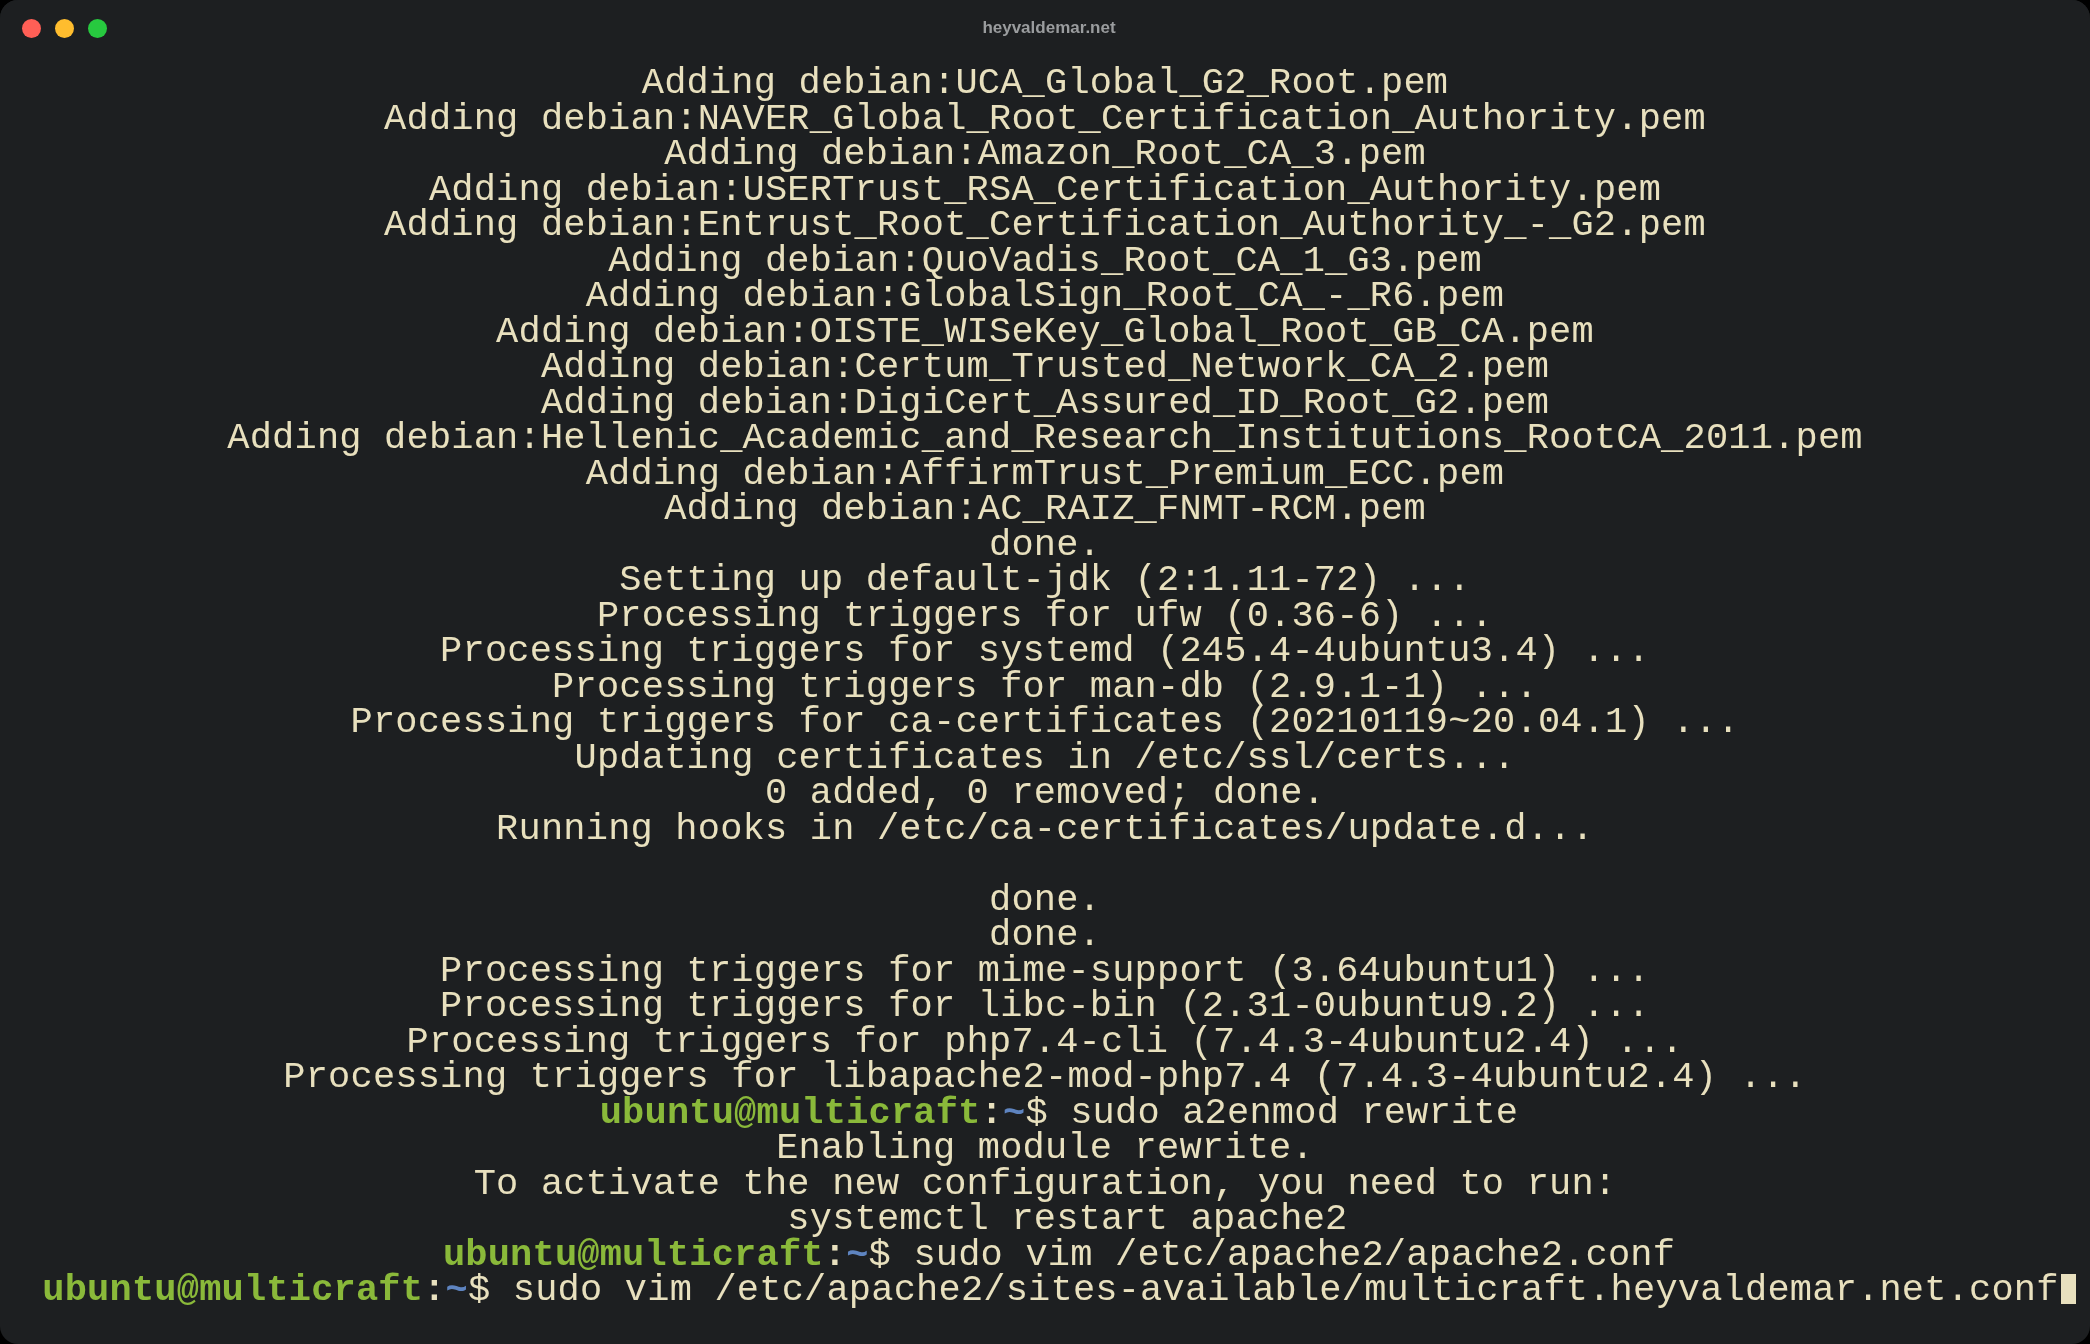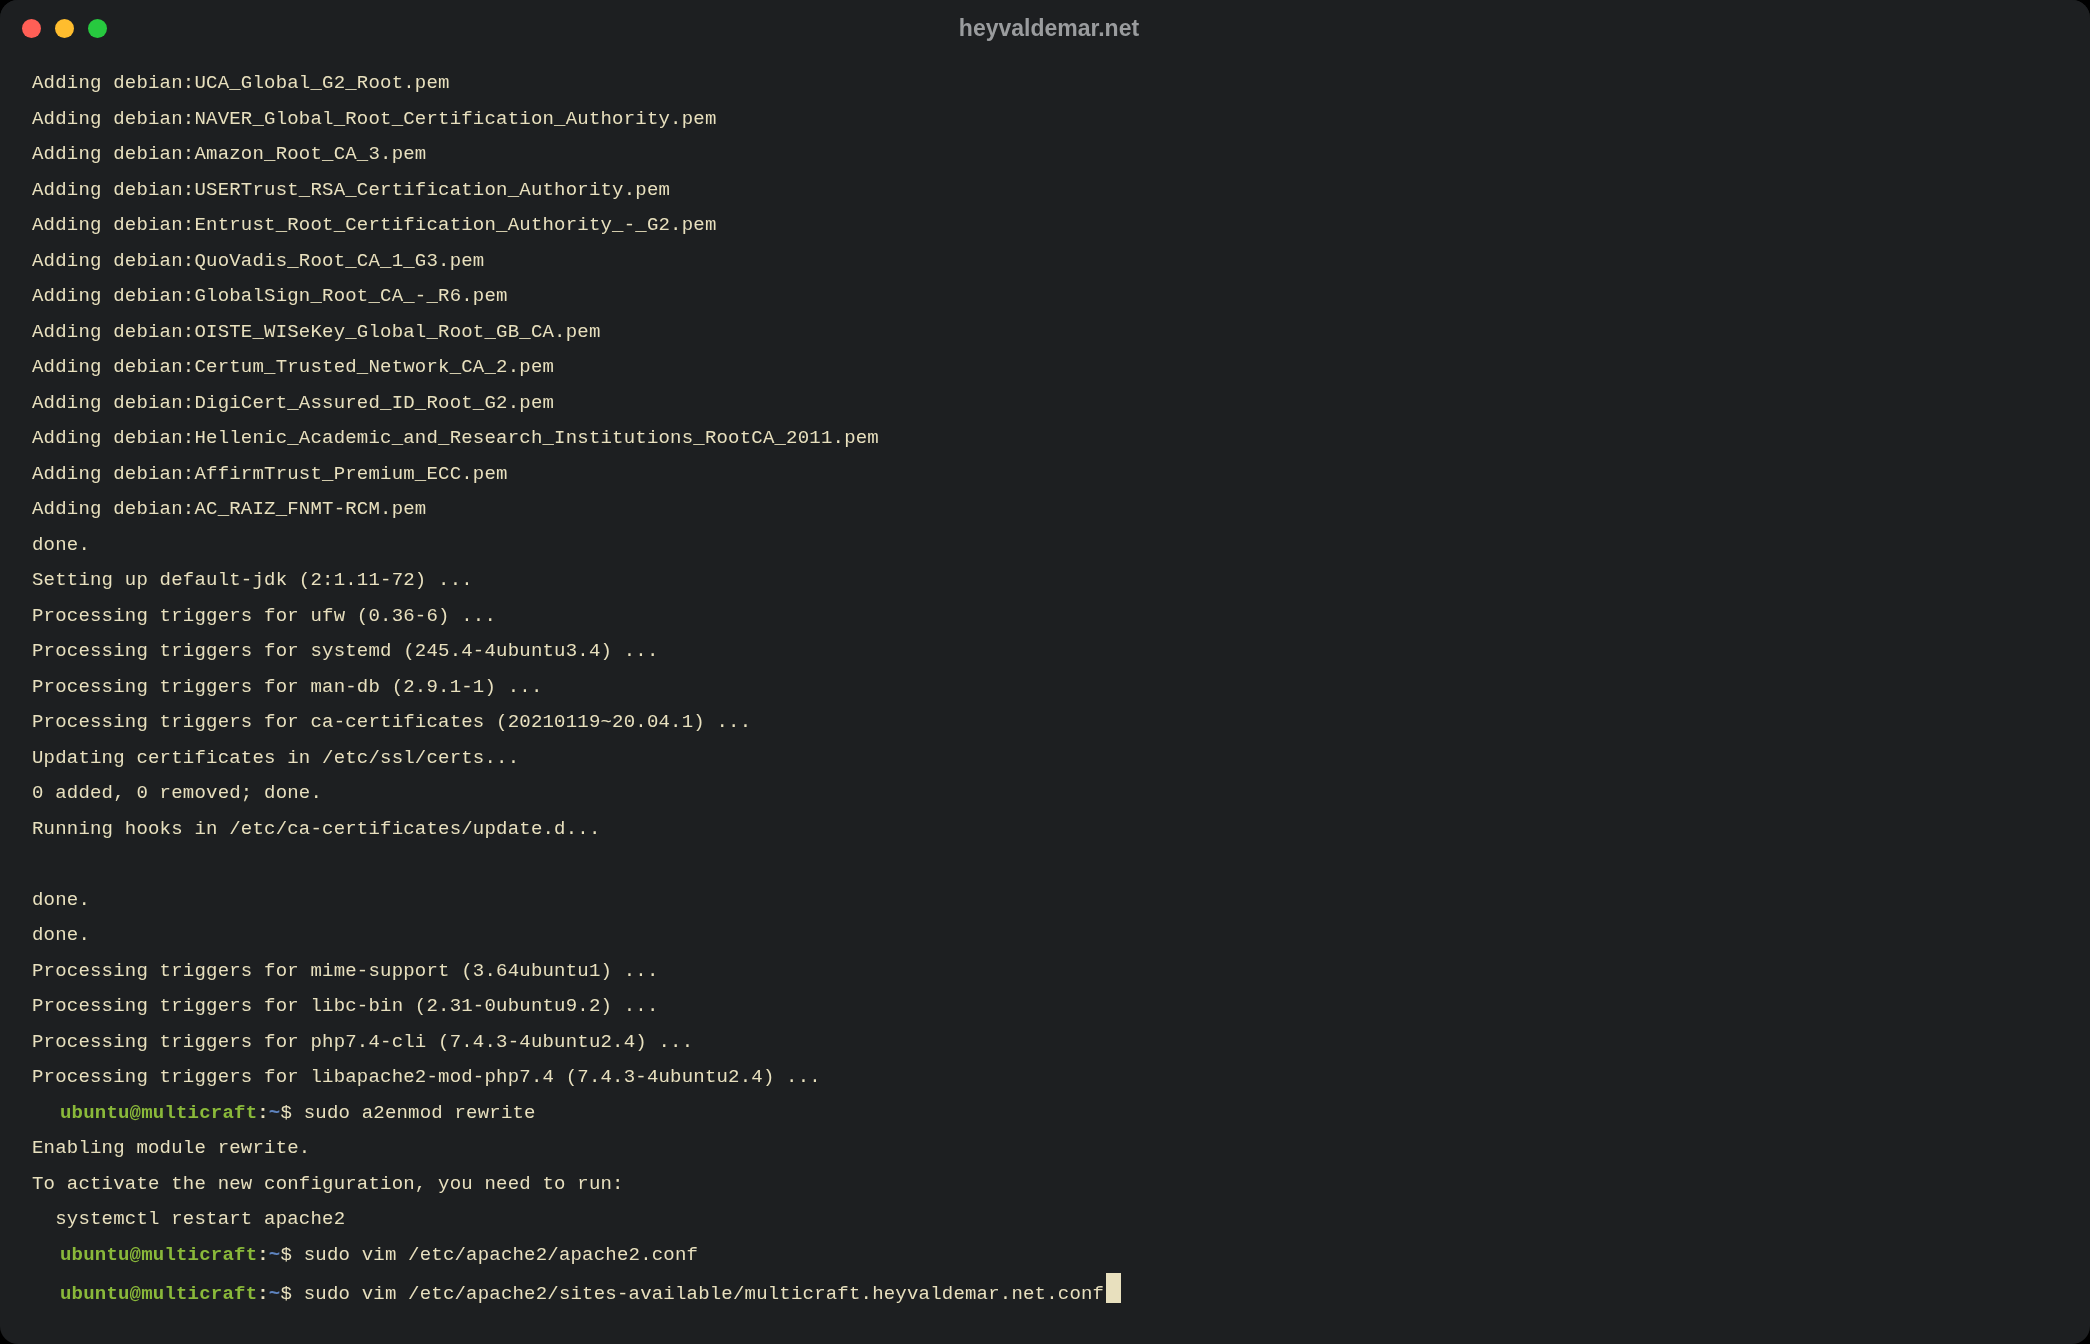--- a/index.html
+++ b/index.html
@@ -38,31 +38,32 @@
   }
   .dot.red    { background: #ff5f56; }
   .dot.yellow { background: #ffbd2e; }
   .dot.green  { background: #27c93f; }
   .title {
     position: absolute;
     left: 8px; right: 0;
     text-align: center;
     font-family: -apple-system, "Helvetica Neue", Arial, sans-serif;
     font-weight: 700;
-    font-size: 23px;
+    font-size: 17px;
     color: #9a9c9e;
     pointer-events: none;
   }
   .term {
-    padding: 10px 14px 14px 32px;
-    font-size: 19px;
+    padding: 10px 14px 14px 14px;
+    font-size: 37px;
     line-height: 35.5px;
     letter-spacing: 0.2px;
     white-space: pre;
     font-weight: 500;
+    text-align: center;
   }
   .line { display: block; }
   .prompt-user { color: #8ab93a; font-weight: 700; margin-left: 28px; }
   .prompt-sep  { color: #e8e0be; font-weight: 700; }
   .prompt-path { color: #5e84c0; font-weight: 700; }
   .prompt-dollar { color: #e8e0be; }
   .cmd { color: #e8e0be; margin-top: 48px; }
   .cursor {
     display: inline-block;
     width: 15px;

